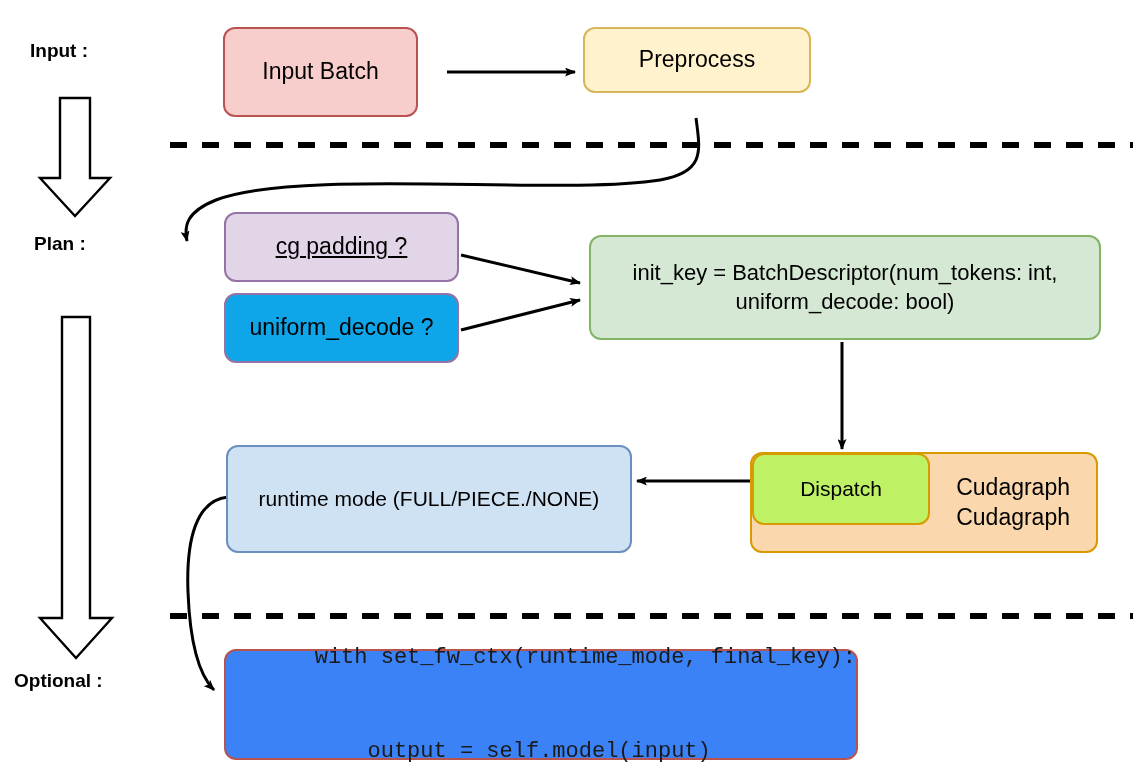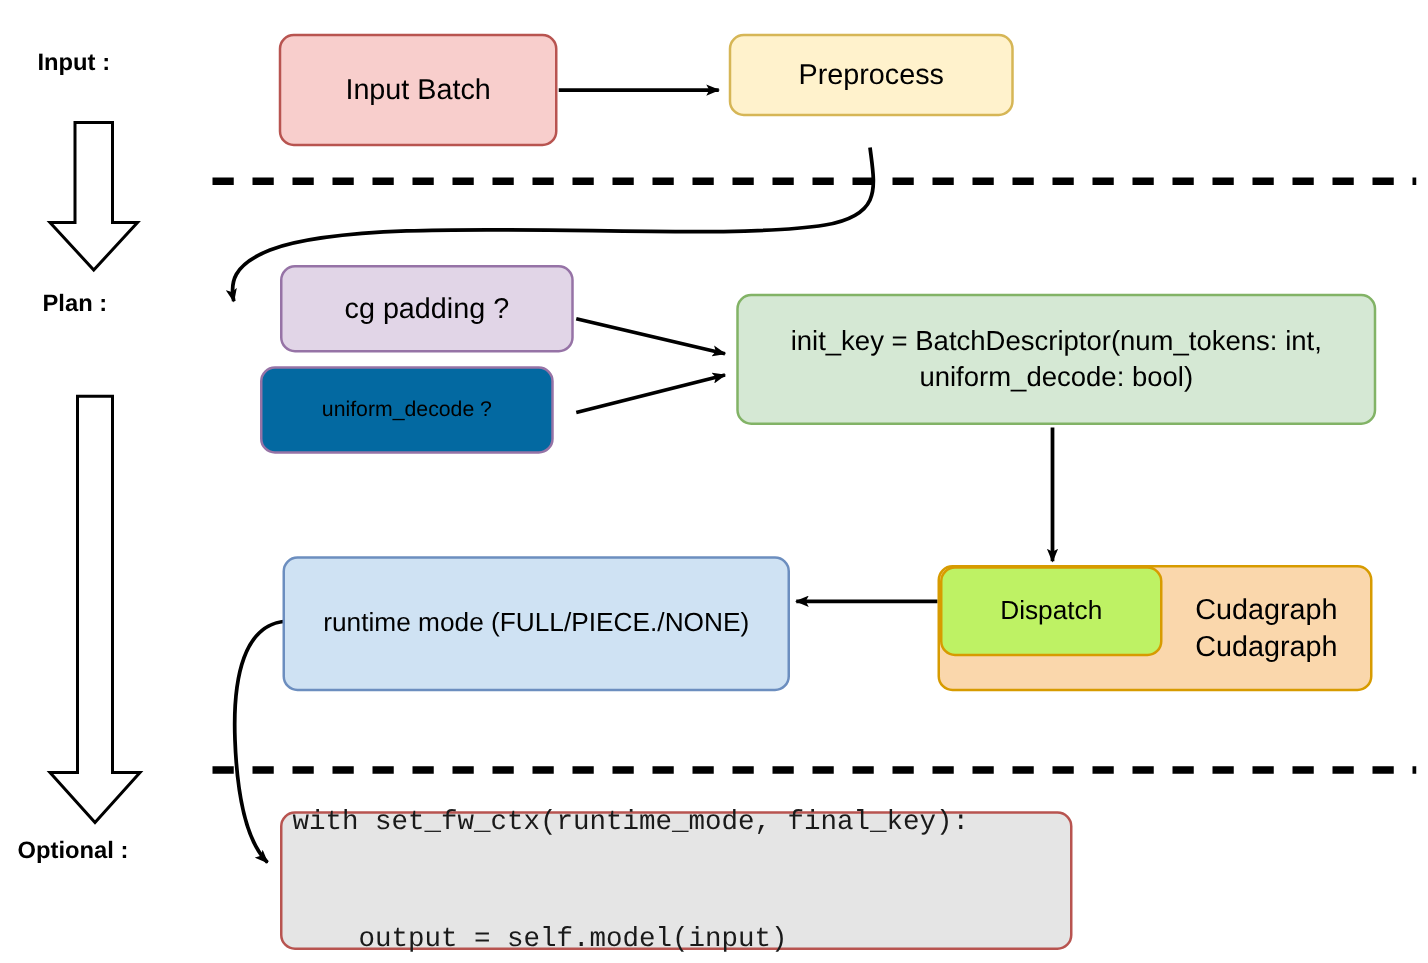--- a/index.html
+++ b/index.html
@@ -52,38 +52,39 @@
     display: flex;
     align-items: center;
     justify-content: center;
     text-align: center;
     font-family: "Liberation Sans", sans-serif;
     color: #000000;
     line-height: 1.28;
   }
 
   #node-input-batch {
-    left: 223px; top: 27px; width: 223px; height: 90px;
+    left: 223px; top: 27px; width: 195px; height: 90px;
     background: #f8cecc; border-color: #b85450;
     font-size: 23px;
   }
   #node-preprocess {
     left: 583px; top: 27px; width: 228px; height: 66px;
     background: #fff2cc; border-color: #d6b656;
     font-size: 23px;
   }
   #node-cg-padding {
     left: 224px; top: 212px; width: 235px; height: 70px;
     background: #e1d5e7; border-color: #9673a6;
     font-size: 23px;
+    text-decoration: underline;
   }
   #node-uniform-decode {
-    left: 208px; top: 293px; width: 235px; height: 70px;
-    background: #0369a1; border-color: #9673a6;
-    font-size: 17px;
+    left: 224px; top: 293px; width: 235px; height: 70px;
+    background: #0ea5e9; border-color: #9673a6;
+    font-size: 23px;
   }
   #node-init-key {
     left: 589px; top: 235px; width: 512px; height: 105px;
     background: #d5e8d4; border-color: #82b366;
     font-size: 22px;
     padding: 12px 12px;
   }
   #node-cudagraph-dispatcher {
     left: 750px; top: 452px; width: 348px; height: 101px;
     background: #fad7ac; border-color: #d79b00;
@@ -100,22 +101,22 @@
   }
   #node-runtime-mode {
     left: 226px; top: 445px; width: 406px; height: 108px;
     background: #cfe2f3; border-color: #6c8ebf;
     font-size: 21px;
     flex-direction: column;
     padding: 0 10px;
   }
   #node-code {
     left: 224px; top: 649px; width: 634px; height: 111px;
-    background: #e5e5e5; border-color: #b85450;
-    justify-content: flex-start;
+    background: #3b82f6; border-color: #b85450;
+    justify-content: flex-end;
     align-items: center;
     padding-left: 8px;
   }
 
   .node-line { display: block; white-space: pre; }
 
   .code-block {
     font-family: "Liberation Mono", "DejaVu Sans Mono", monospace;
     font-size: 22px;
     line-height: 1.42;

